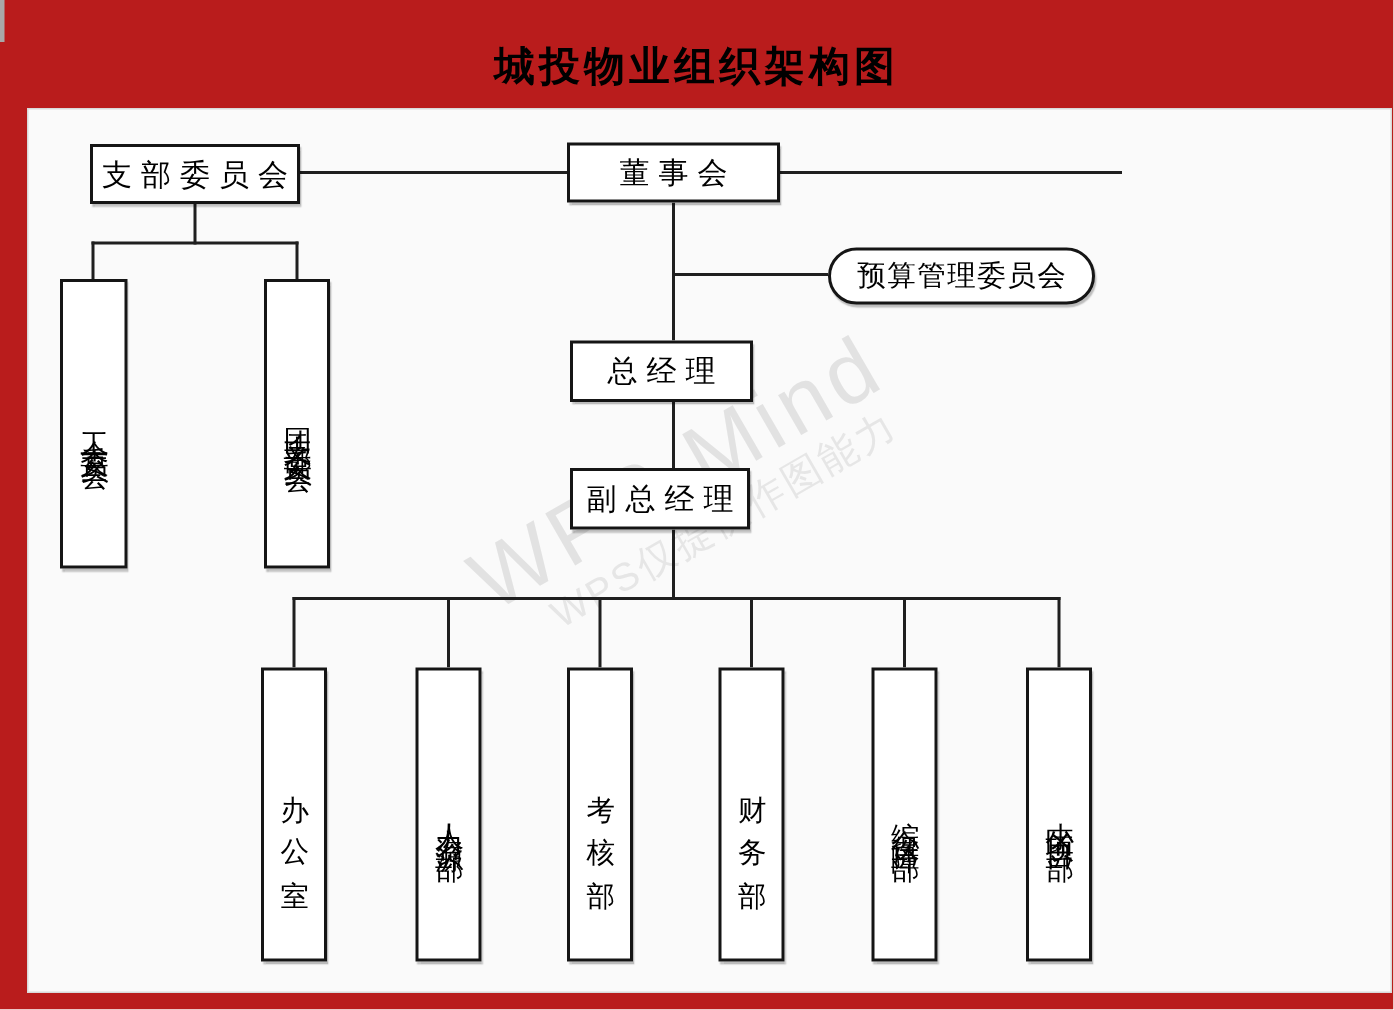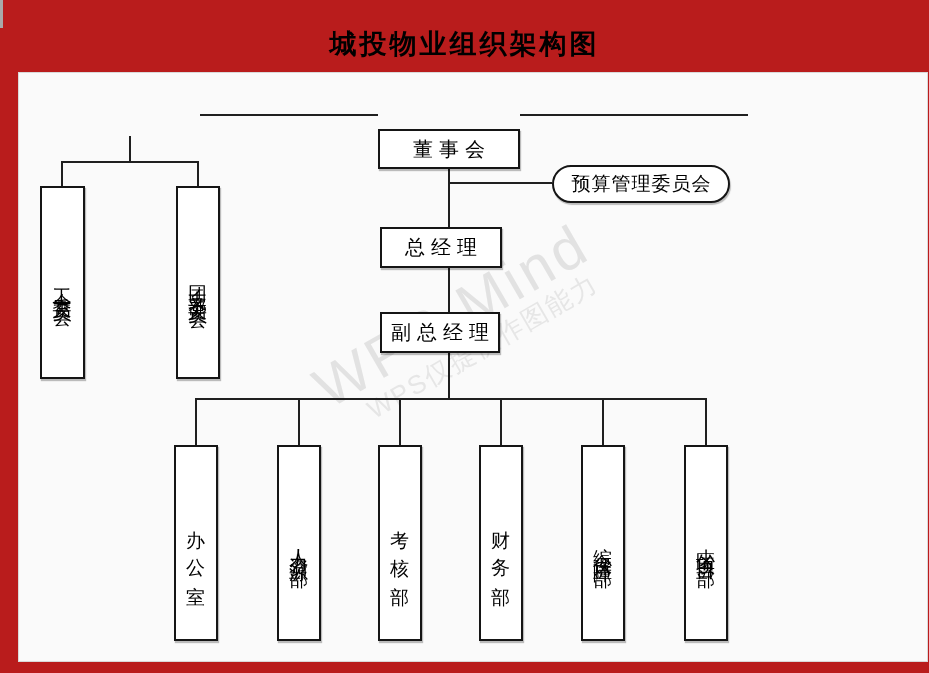--- a/index.html
+++ b/index.html
@@ -71,21 +71,24 @@
   <div class="vl" style="left:448px;top:353px;height:47px;"></div>
 
   <div class="hl" style="left:195px;top:398px;width:512px;"></div>
   <div class="vl" style="left:195px;top:398px;height:47px;"></div>
   <div class="vl" style="left:298px;top:398px;height:47px;"></div>
   <div class="vl" style="left:399px;top:398px;height:47px;"></div>
   <div class="vl" style="left:500px;top:398px;height:47px;"></div>
   <div class="vl" style="left:602px;top:398px;height:47px;"></div>
   <div class="vl" style="left:705px;top:398px;height:47px;"></div>
 
-  <div class="hbox" style="left:378px;top:95px;width:142px;height:40px;margin-top:34px;">
+  <div class="hbox" style="left:60px;top:96px;width:140px;height:40px;">
+    <span>支部委员会</span>
+  </div>
+  <div class="hbox" style="left:378px;top:95px;width:142px;height:40px;">
     <span>董事会</span>
   </div>
 
   <div class="hbox tight" style="left:552px;top:165px;width:178px;height:38px;border-radius:19px;">
     <span>预算管理委员会</span>
   </div>
 
   <div class="hbox" style="left:380px;top:227px;width:122px;height:41px;">
     <span>总经理</span>
   </div>

